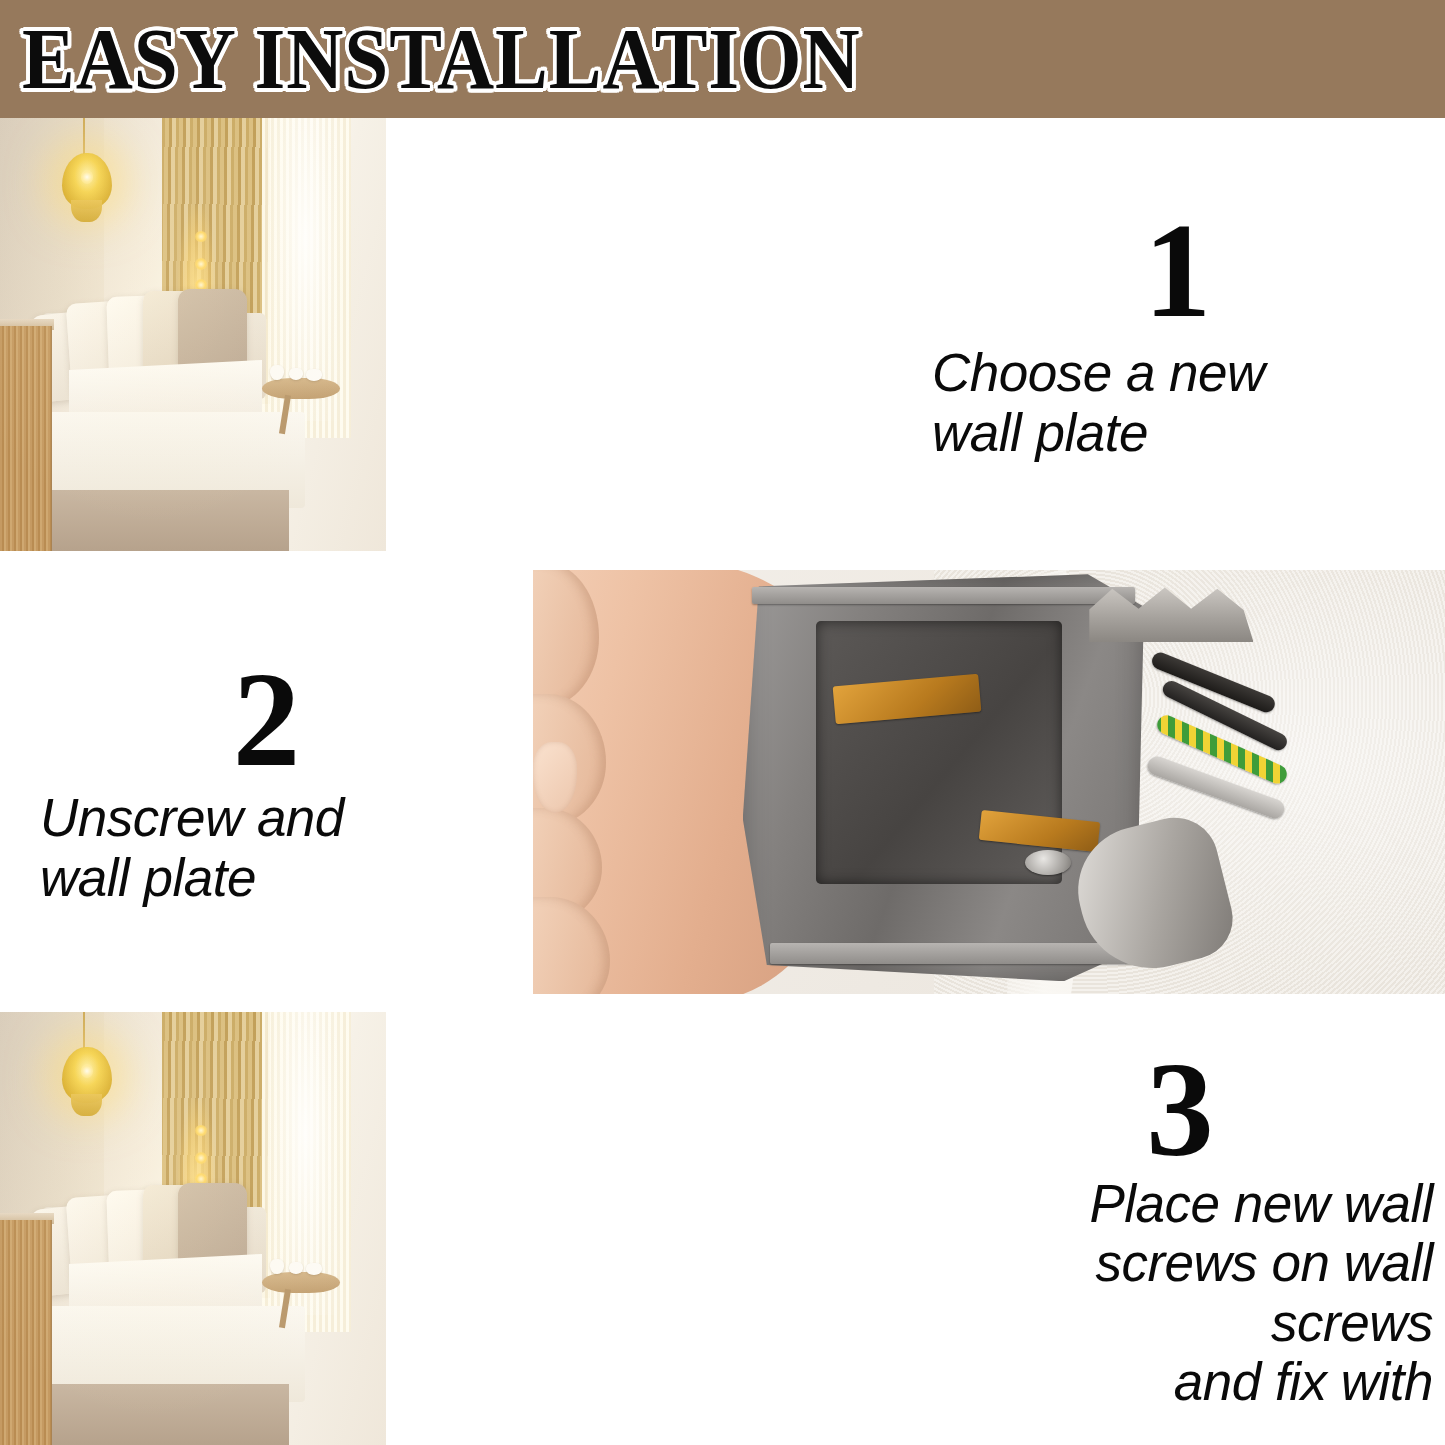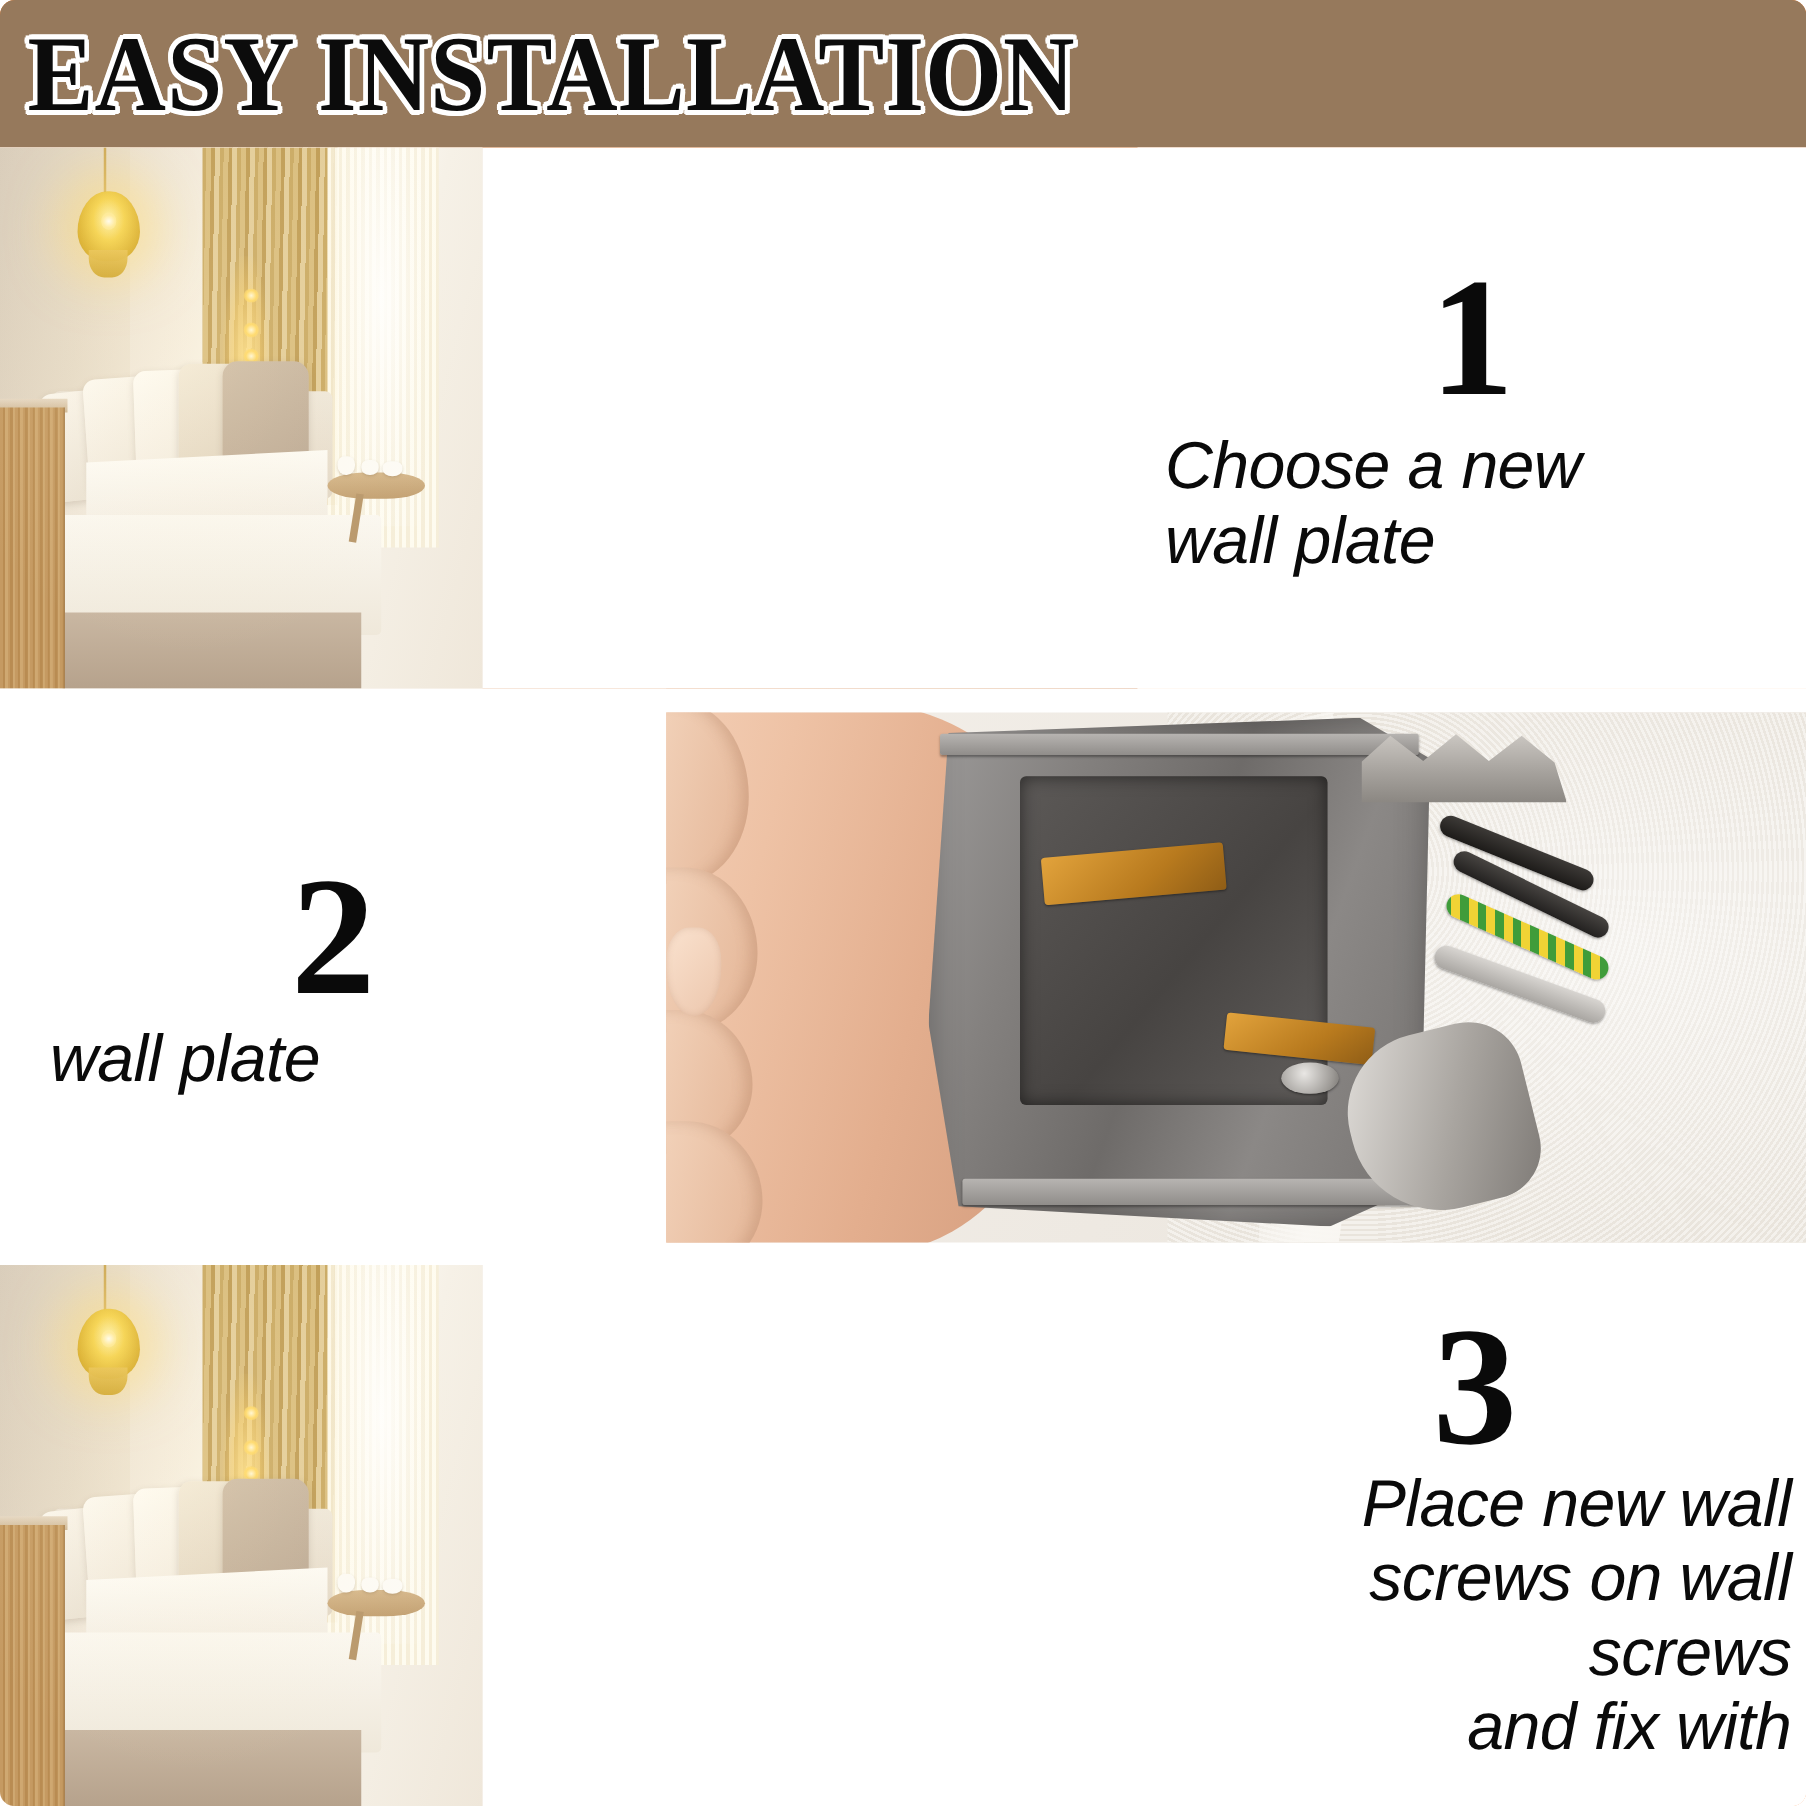--- a/index.html
+++ b/index.html
@@ -1,21 +1,21 @@
 <!DOCTYPE html>
 <html><head>
 <meta charset="utf-8">
 <style>
   * { margin:0; padding:0; box-sizing:border-box; }
   html, body { width:1445px; height:1445px; overflow:hidden; }
   body {
     background:#ffffff;
     font-family:"Liberation Sans", sans-serif;
   }
-  .page { position:relative; width:1445px; height:1445px; background:#f97316; overflow:hidden;border-radius:12px; }
+  .page { position:relative; width:1445px; height:1445px; background:#b91c1c; overflow:hidden; }
 
   
   .header {
     position:absolute; left:0; top:0; width:1445px; height:118px;
     background:#96795c;
     display:flex; align-items:center;
   }
   .header-title {
     margin-left:22px;
     font-family:"Liberation Serif", serif;
@@ -409,20 +409,21 @@
         <div>wall plate</div>
       </div>
     </div>
   </div>
 
   <div class="row" id="row2">
 
     <div class="step-text" id="s2-text">
       <div class="step-num">2</div>
       <div class="step-caption">
+        <div>Unscrew and</div>
         <div>wall plate</div>
       </div>
     </div>
 
     <div class="cell mechscene" style="left:533px; width:912px; top:19px; height:424px;">
       <div class="mech-wall"></div>
       <div class="mech-brick"></div>
       <div class="mech-plasteredge"></div>
 
       <div class="mech-hand">

